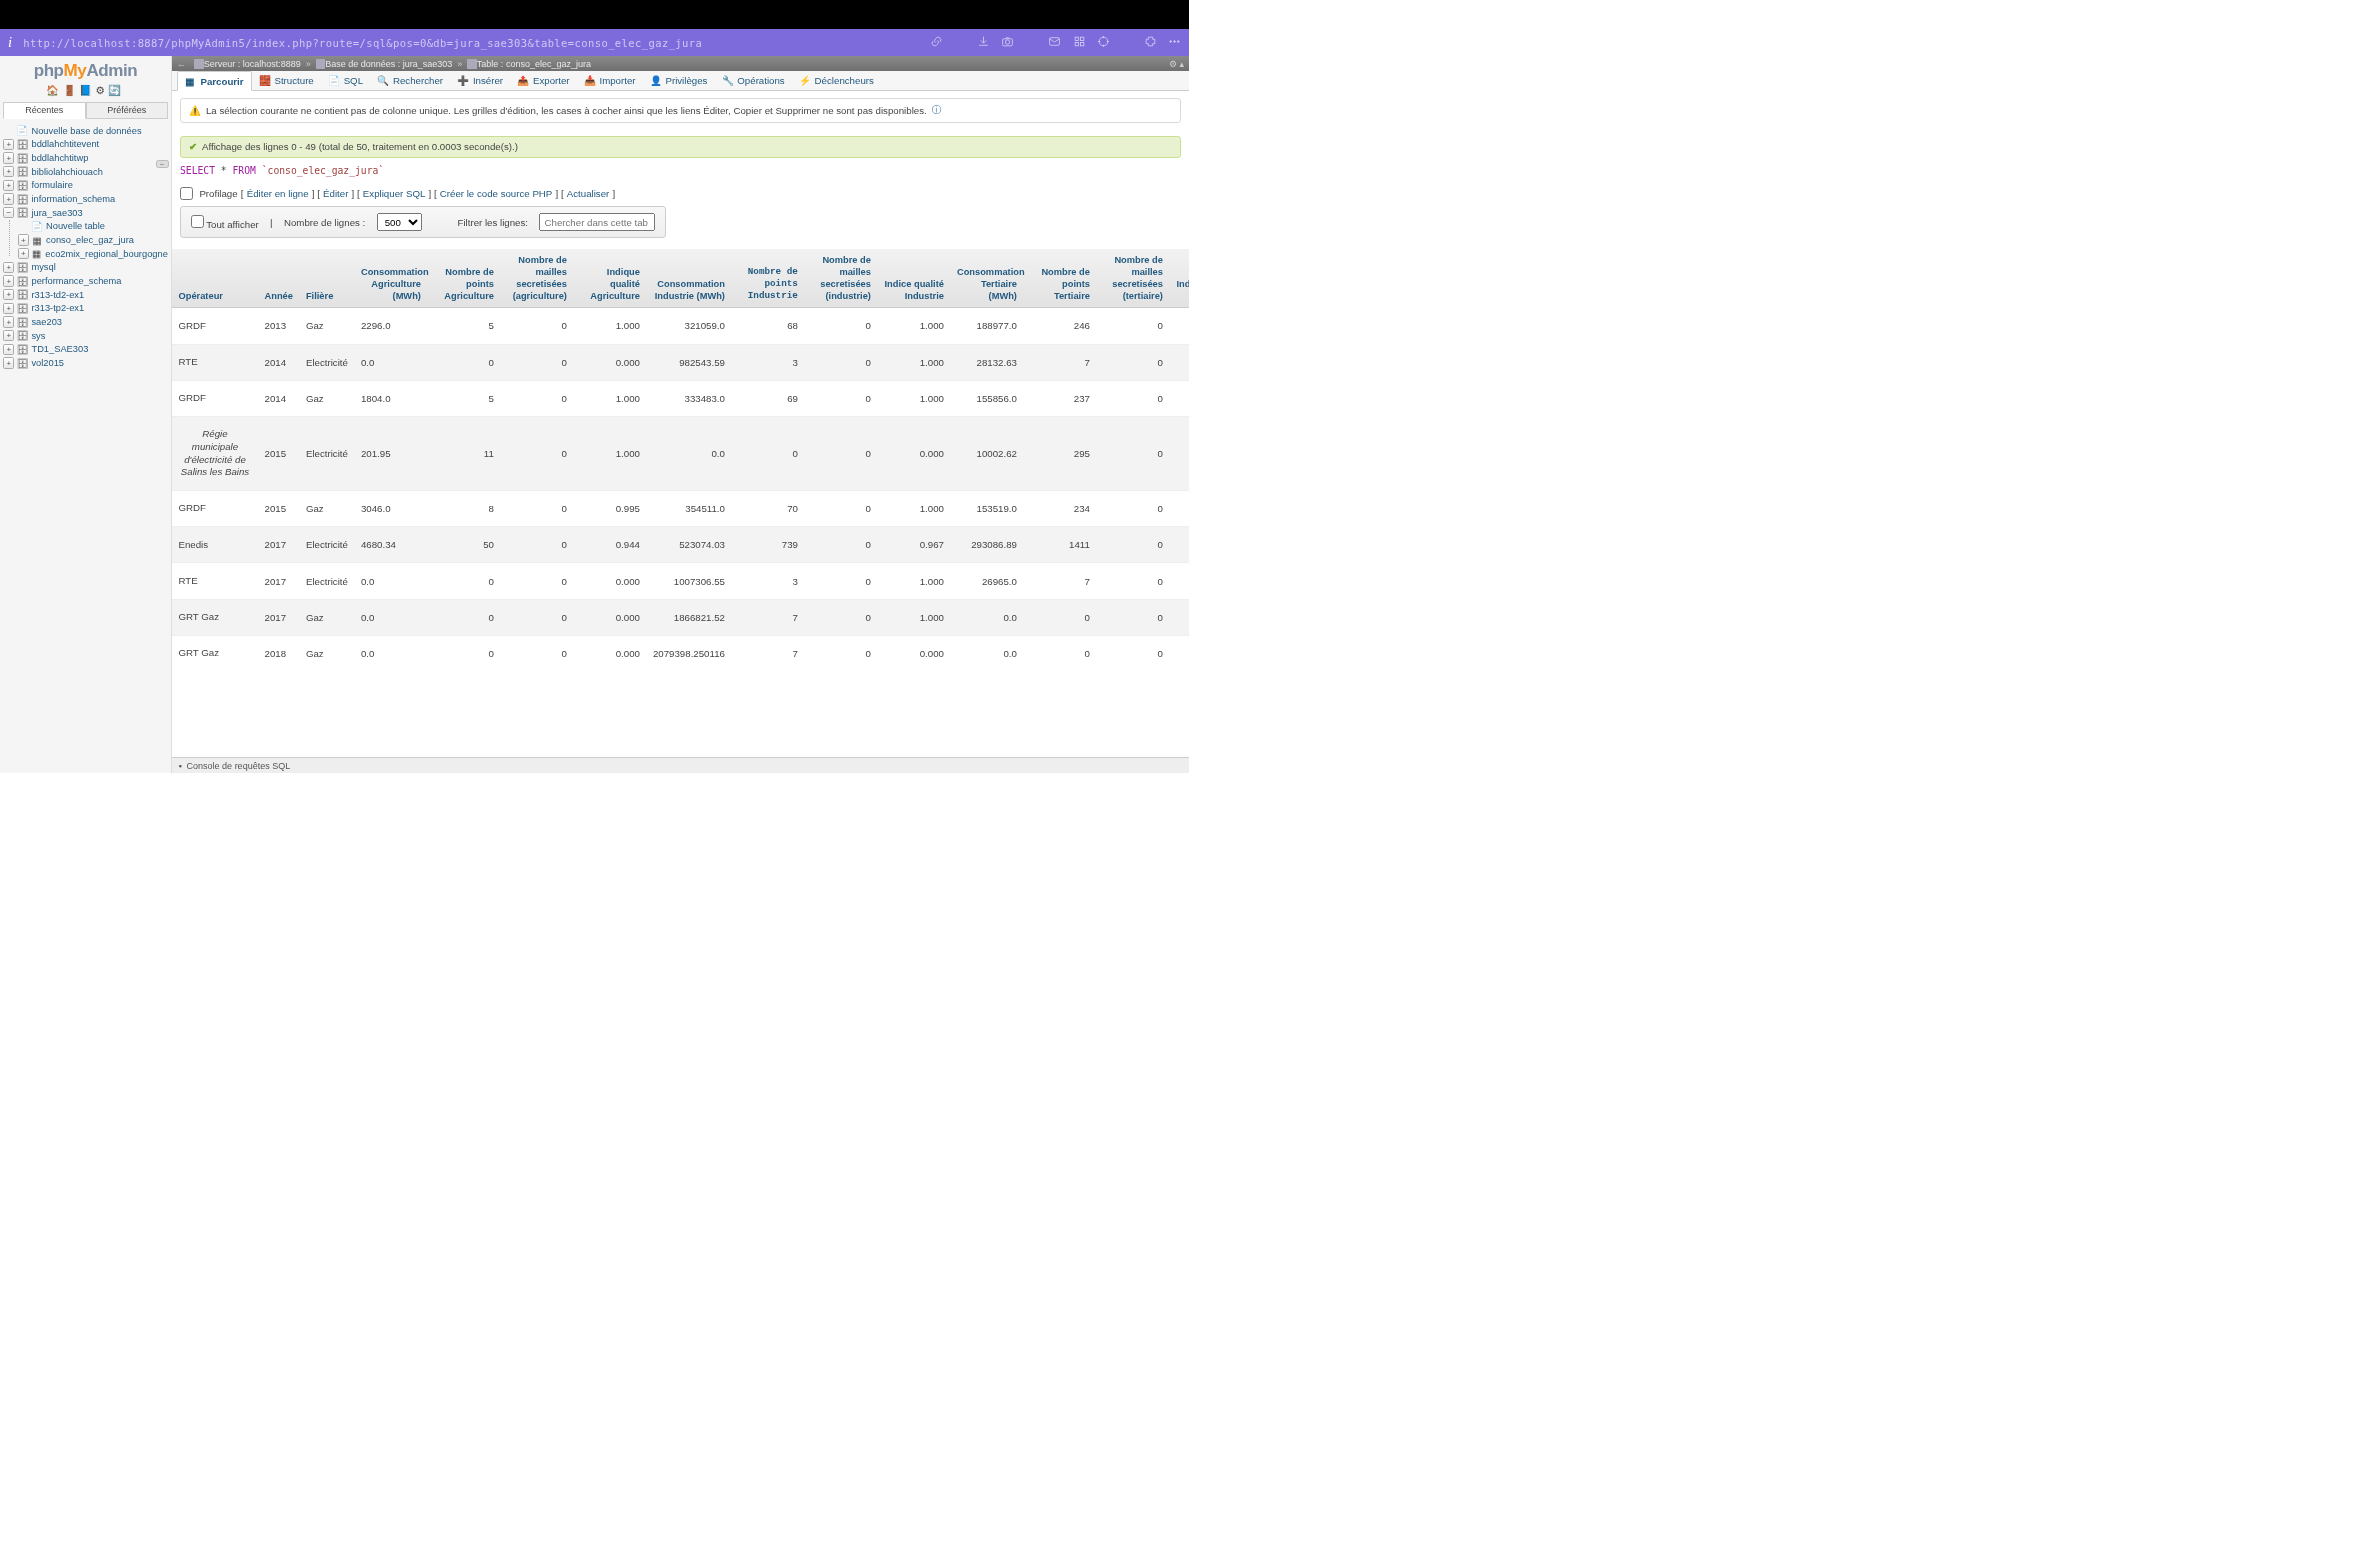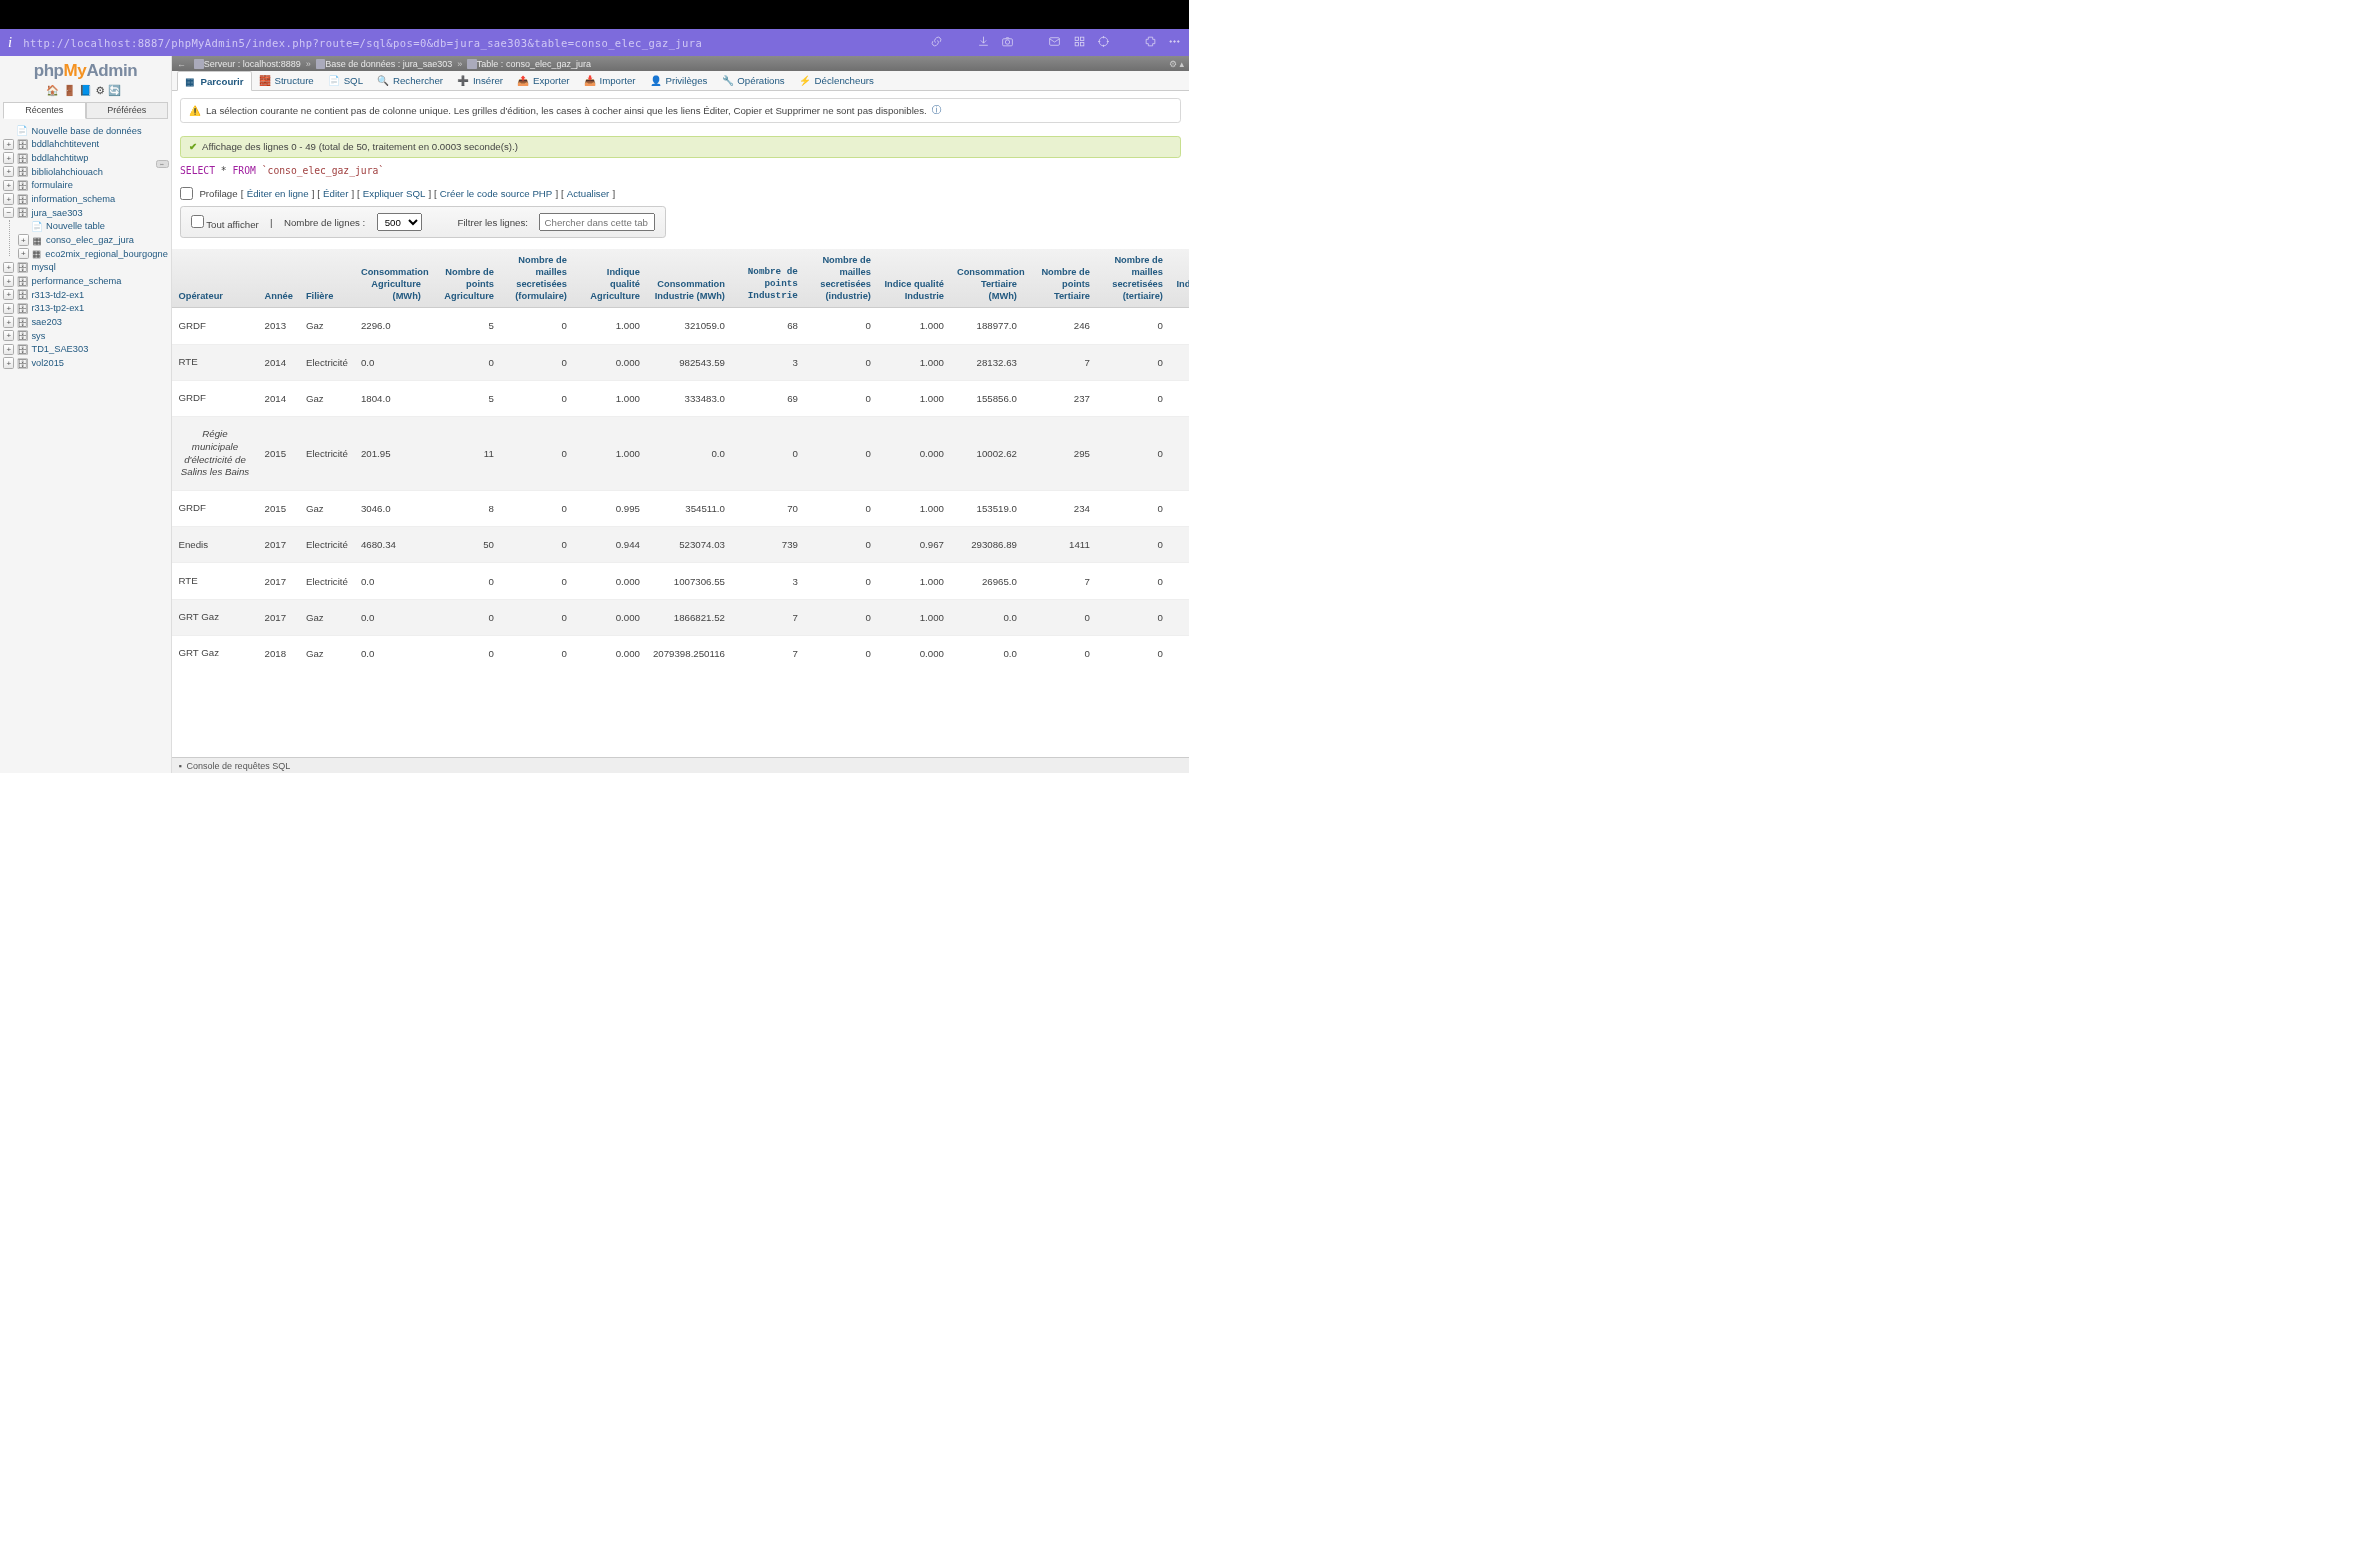--- a/index.html
+++ b/index.html
@@ -366,21 +366,21 @@
 
       <div class="datawrap">
         <table class="data">
           <thead>
               <tr id="hdr-row">
                 <th style="max-width: 73px; white-space: normal;">Opérateur</th>
                 <th style="max-width: 73px; white-space: normal;">Année</th>
                 <th style="max-width: 73px; white-space: normal;">Filière</th>
                 <th style="max-width: 73px; white-space: normal;">Consommation Agriculture (MWh)</th>
                 <th style="max-width: 73px; white-space: normal;">Nombre de points Agriculture</th>
-                <th style="max-width: 73px; white-space: normal;">Nombre de mailles secretisées (formulaire)</th>
+                <th style="max-width: 73px; white-space: normal;">Nombre de mailles secretisées (agriculture)</th>
                 <th style="max-width: 73px; white-space: normal;">Indique qualité Agriculture</th>
                 <th style="max-width: 73px; white-space: normal;">Consommation Industrie (MWh)</th>
                 <th style="max-width: 73px; white-space: normal; font-family: Liberation Mono, monospace;">Nombre de points Industrie</th>
                 <th style="max-width: 73px; white-space: normal;">Nombre de mailles secretisées (industrie)</th>
                 <th style="max-width: 73px; white-space: normal;">Indice qualité Industrie</th>
                 <th style="max-width: 73px; white-space: normal;">Consommation Tertiaire (MWh)</th>
                 <th style="max-width: 73px; white-space: normal;">Nombre de points Tertiaire</th>
                 <th style="max-width: 73px; white-space: normal;">Nombre de mailles secretisées (tertiaire)</th>
                 <th style="max-width: 73px; white-space: normal;">Indice qualité Tertiaire</th>
               </tr>

